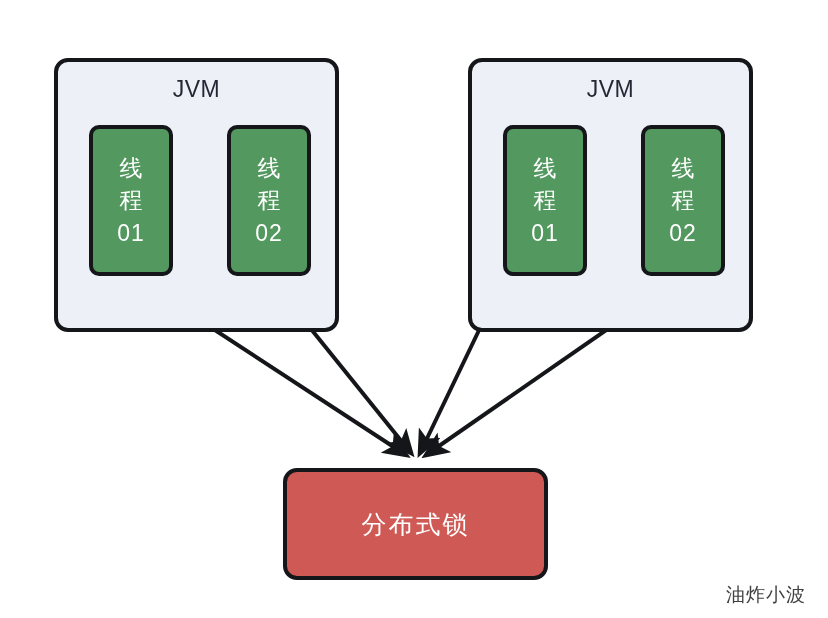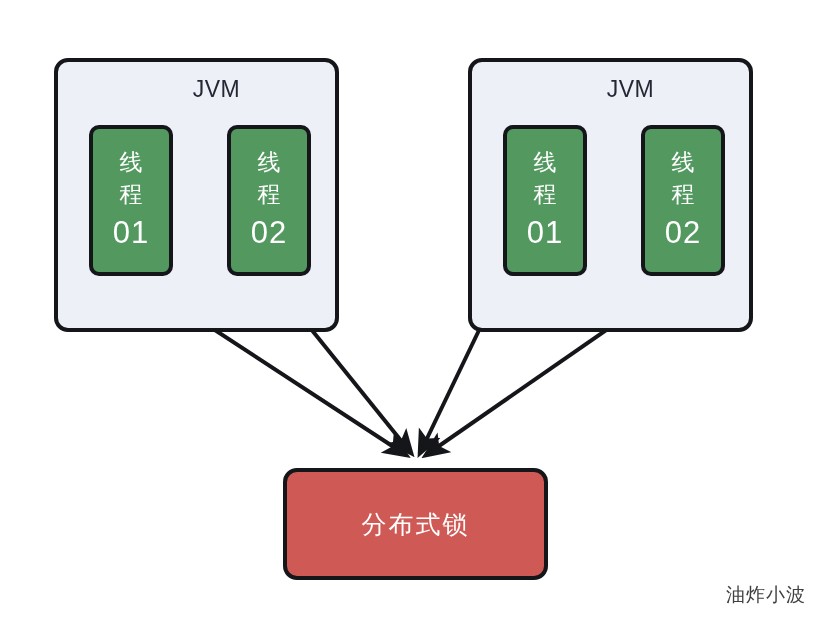--- a/index.html
+++ b/index.html
@@ -31,21 +31,20 @@
   .jvm-label {
     position: absolute;
     top: 16px;
     left: 0;
     width: 100%;
     text-align: center;
     font-size: 23px;
     color: #232834;
     letter-spacing: 0.5px;
     line-height: 1;
-    padding-left: 20px;
   }
   
   .thread-box {
     position: absolute;
     box-sizing: border-box;
     background: #52985f;
     border: 4px solid #15161a;
     border-radius: 10px;
     display: flex;
     flex-direction: column;
@@ -54,21 +53,21 @@
   }
   .thread-box .tchar {
     color: #ffffff;
     font-size: 23px;
     line-height: 1.42;
     text-align: center;
     display: block;
   }
   .thread-box .tnum {
     color: #ffffff;
-    font-size: 31px;
+    font-size: 23px;
     line-height: 1.42;
     text-align: center;
     display: block;
     letter-spacing: 1px;
   }
   
   .th-a { left: 31px;  top: 63px; width: 84px; height: 151px; }
   .th-b { left: 169px; top: 63px; width: 84px; height: 151px; }
 
   

